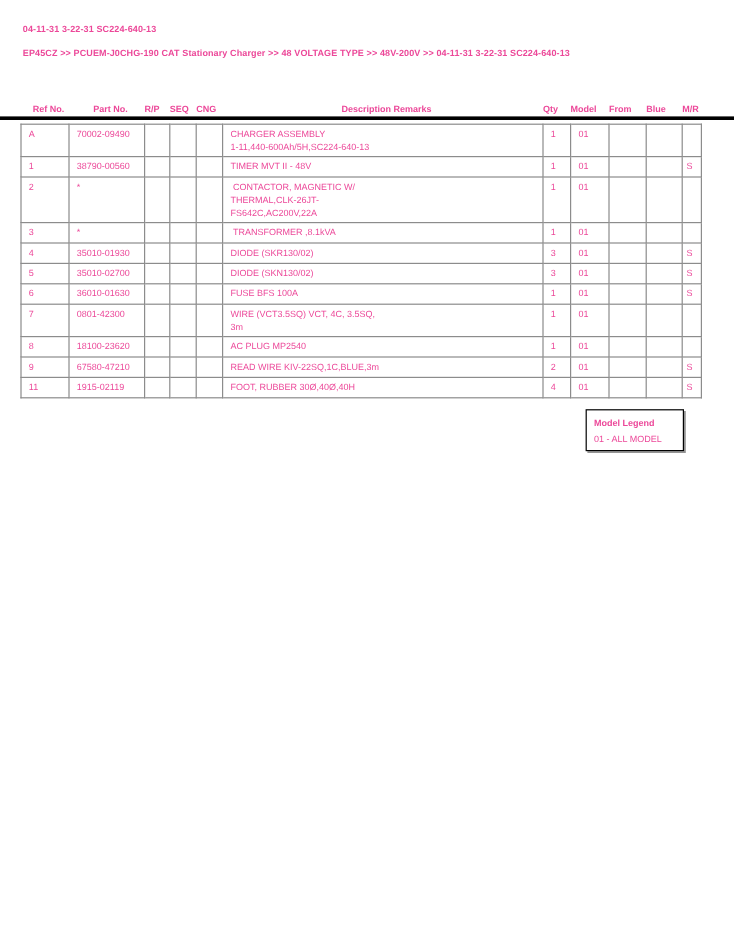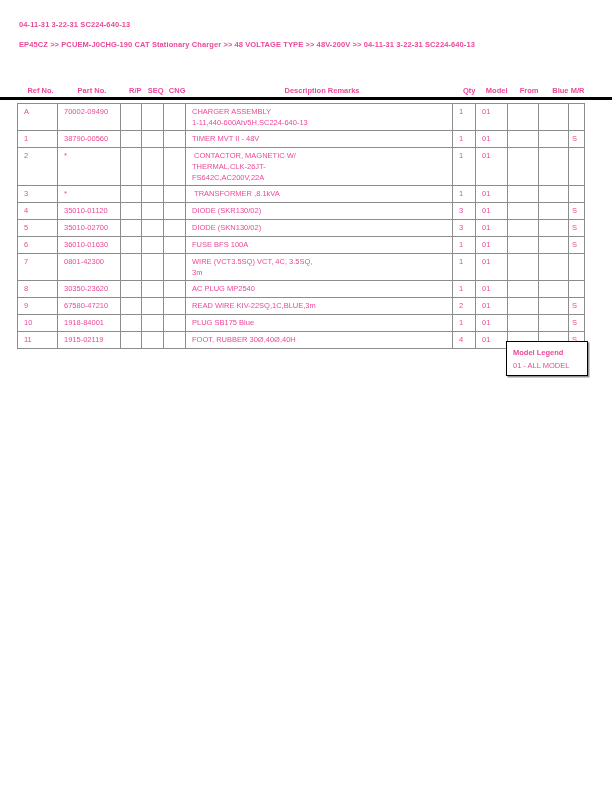--- a/index.html
+++ b/index.html
@@ -54,21 +54,21 @@
     padding: 3px 0 0 0;
     vertical-align: top;
     font-weight: bold;
     font-size: 7.5px;
     text-align: center;
     border: none;
     white-space: nowrap;
     overflow: visible;
   }
   table.parts thead th.pad { padding-left: 6px; }
-  table.parts thead th.ctr { text-align: right; }
+  table.parts thead th.ctr { text-align: left; }
   table.parts tbody td {
     border: 1px solid #8c8c8c;
     vertical-align: top;
     padding: 2px 1px 2px 6px;
     line-height: 11px;
     height: 12px;
     white-space: pre-wrap;
     overflow: hidden;
   }
   table.parts tbody td.c-mr { padding-left: 3px; }
@@ -78,21 +78,20 @@
     top: 341px;
     width: 82px;
     min-height: 31px;
     box-sizing: border-box;
     border: 1px solid #000;
     box-shadow: 1.5px 1.5px 0 rgba(60,60,60,0.55);
     background: #fff;
     padding: 4px 0 3px 6px;
     font-size: 7.5px;
     line-height: 13px;
-    margin-left: 18px;
   }
   .legend-title { font-weight: bold; }
 </style>
 </head>
 <body>
 
 <div class="page">
 
   <div class="doc-id">04-11-31 3-22-31 SC224-640-13</div>
   <div class="breadcrumb">EP45CZ &gt;&gt; PCUEM-J0CHG-190 CAT Stationary Charger &gt;&gt; 48 VOLTAGE TYPE &gt;&gt; 48V-200V &gt;&gt; 04-11-31 3-22-31 SC224-640-13</div>
@@ -179,21 +178,21 @@
     <td class="c-cng"></td>
     <td class="c-desc"> TRANSFORMER ,8.1kVA</td>
     <td class="c-qty">1</td>
     <td class="c-model">01</td>
     <td class="c-from"></td>
     <td class="c-upto"></td>
     <td class="c-mr"></td>
   </tr>
         <tr>
     <td class="c-ref">4</td>
-    <td class="c-part">35010-01120</td>
+    <td class="c-part">35010-01930</td>
     <td class="c-rp"></td>
     <td class="c-seq"></td>
     <td class="c-cng"></td>
     <td class="c-desc">DIODE (SKR130/02)</td>
     <td class="c-qty">3</td>
     <td class="c-model">01</td>
     <td class="c-from"></td>
     <td class="c-upto"></td>
     <td class="c-mr">S</td>
   </tr>
@@ -232,52 +231,39 @@
     <td class="c-desc">WIRE (VCT3.5SQ) VCT, 4C, 3.5SQ,
 3m</td>
     <td class="c-qty">1</td>
     <td class="c-model">01</td>
     <td class="c-from"></td>
     <td class="c-upto"></td>
     <td class="c-mr"></td>
   </tr>
         <tr>
     <td class="c-ref">8</td>
-    <td class="c-part">30350-23620</td>
+    <td class="c-part">18100-23620</td>
     <td class="c-rp"></td>
     <td class="c-seq"></td>
     <td class="c-cng"></td>
     <td class="c-desc">AC PLUG MP2540</td>
     <td class="c-qty">1</td>
     <td class="c-model">01</td>
     <td class="c-from"></td>
     <td class="c-upto"></td>
     <td class="c-mr"></td>
   </tr>
         <tr>
     <td class="c-ref">9</td>
     <td class="c-part">67580-47210</td>
     <td class="c-rp"></td>
     <td class="c-seq"></td>
     <td class="c-cng"></td>
     <td class="c-desc">READ WIRE KIV-22SQ,1C,BLUE,3m</td>
     <td class="c-qty">2</td>
-    <td class="c-model">01</td>
-    <td class="c-from"></td>
-    <td class="c-upto"></td>
-    <td class="c-mr">S</td>
-  </tr>
-        <tr>
-    <td class="c-ref">10</td>
-    <td class="c-part">1918-84001</td>
-    <td class="c-rp"></td>
-    <td class="c-seq"></td>
-    <td class="c-cng"></td>
-    <td class="c-desc">PLUG SB175 Blue</td>
-    <td class="c-qty">1</td>
     <td class="c-model">01</td>
     <td class="c-from"></td>
     <td class="c-upto"></td>
     <td class="c-mr">S</td>
   </tr>
         <tr>
     <td class="c-ref">11</td>
     <td class="c-part">1915-02119</td>
     <td class="c-rp"></td>
     <td class="c-seq"></td>

